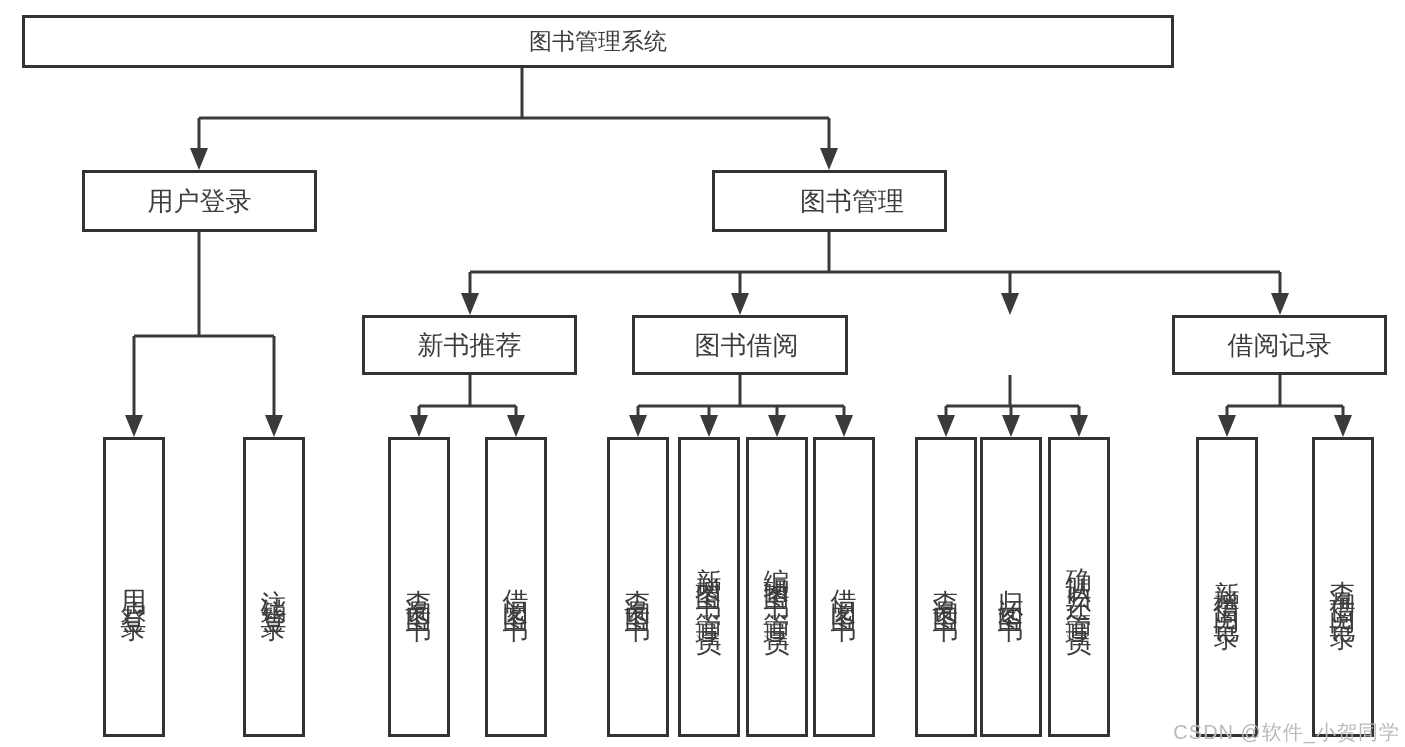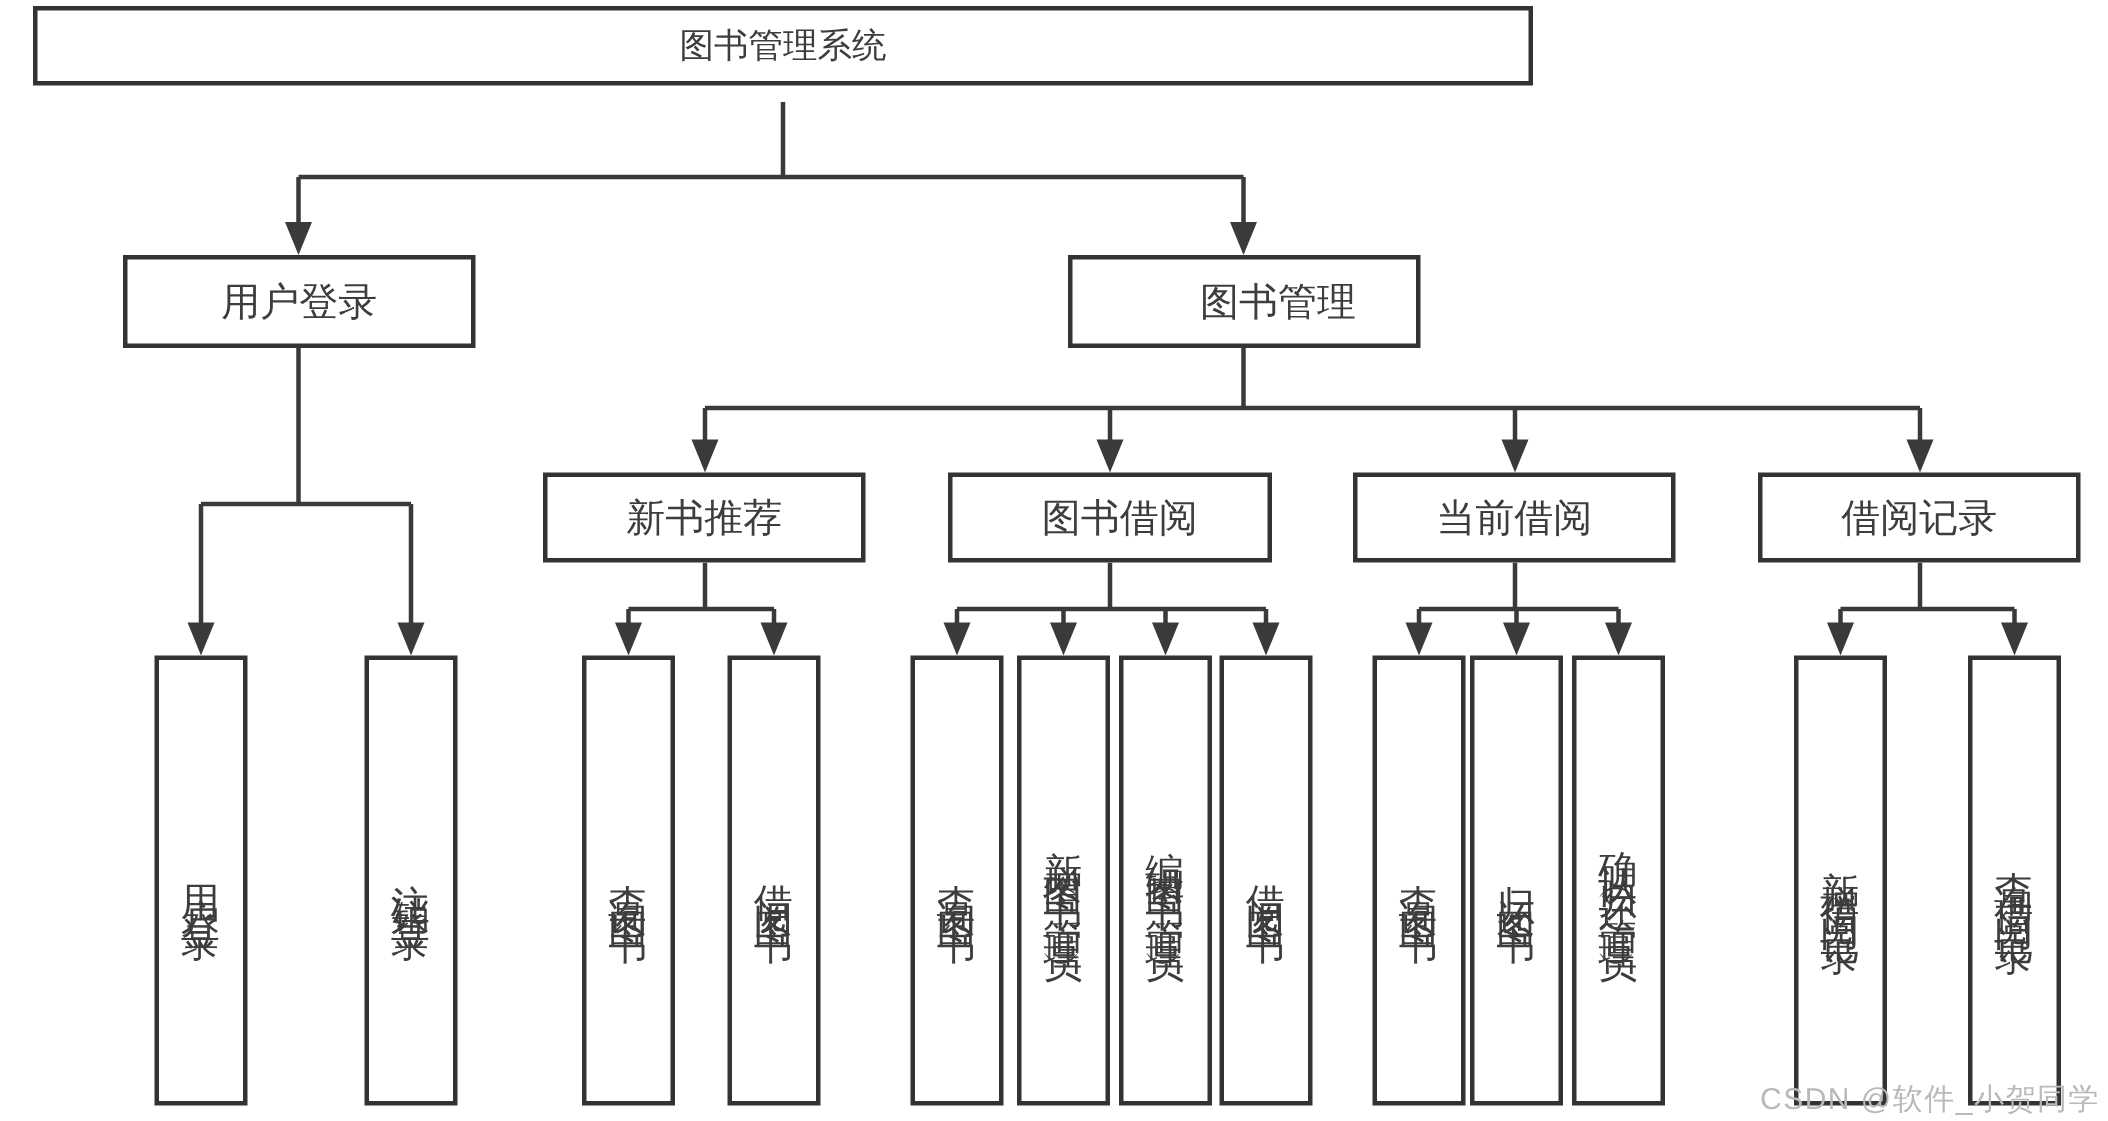--- a/index.html
+++ b/index.html
@@ -89,28 +89,27 @@
     <path d="M1010 375 V406 M946 406 H1079 M946 406 V419 M1011 406 V419 M1079 406 V419"></path>
     <polygon points="937,415 955,415 946,437"></polygon>
     <polygon points="1002,415 1020,415 1011,437"></polygon>
     <polygon points="1070,415 1088,415 1079,437"></polygon>
 
     <path d="M1280 375 V406 M1227 406 H1343 M1227 406 V419 M1343 406 V419"></path>
     <polygon points="1218,415 1236,415 1227,437"></polygon>
     <polygon points="1334,415 1352,415 1343,437"></polygon>
   </svg>
 
-  <div class="node root" style="left:22px; top:4px; width:1000px; height:53px;">图书管理系统</div>
+  <div class="node root" style="left:22px; top:15px; width:1152px; height:53px;">图书管理系统</div>
 
   <div class="node" style="left:82px; top:170px; width:235px; height:62px;">用户登录</div>
   <div class="node" style="left:712px; top:170px; width:235px; height:62px;padding-left:45px;">图书管理</div>
 
   <div class="node" style="left:362px; top:315px; width:215px; height:60px;">新书推荐</div>
   <div class="node" style="left:632px; top:315px; width:216px; height:60px;padding-left:13px;">图书借阅</div>
-  <div class="node" style="left:902px; top:315px; width:215px; height:60px;">当前借阅</div>
   <div class="node" style="left:1172px; top:315px; width:215px; height:60px;">借阅记录</div>
 
   <div class="node vert" style="left:103px; top:437px; width:62px; height:300px;">用户登录</div>
   <div class="node vert" style="left:243px; top:437px; width:62px; height:300px;">注销登录</div>
 
   <div class="node vert" style="left:388px; top:437px; width:62px; height:300px;">查询图书</div>
   <div class="node vert" style="left:485px; top:437px; width:62px; height:300px;">借阅图书</div>
 
   <div class="node vert" style="left:607px; top:437px; width:62px; height:300px;">查询图书</div>
   <div class="node vert" style="left:678px; top:437px; width:62px; height:300px;">新增图书（管理员）</div>

